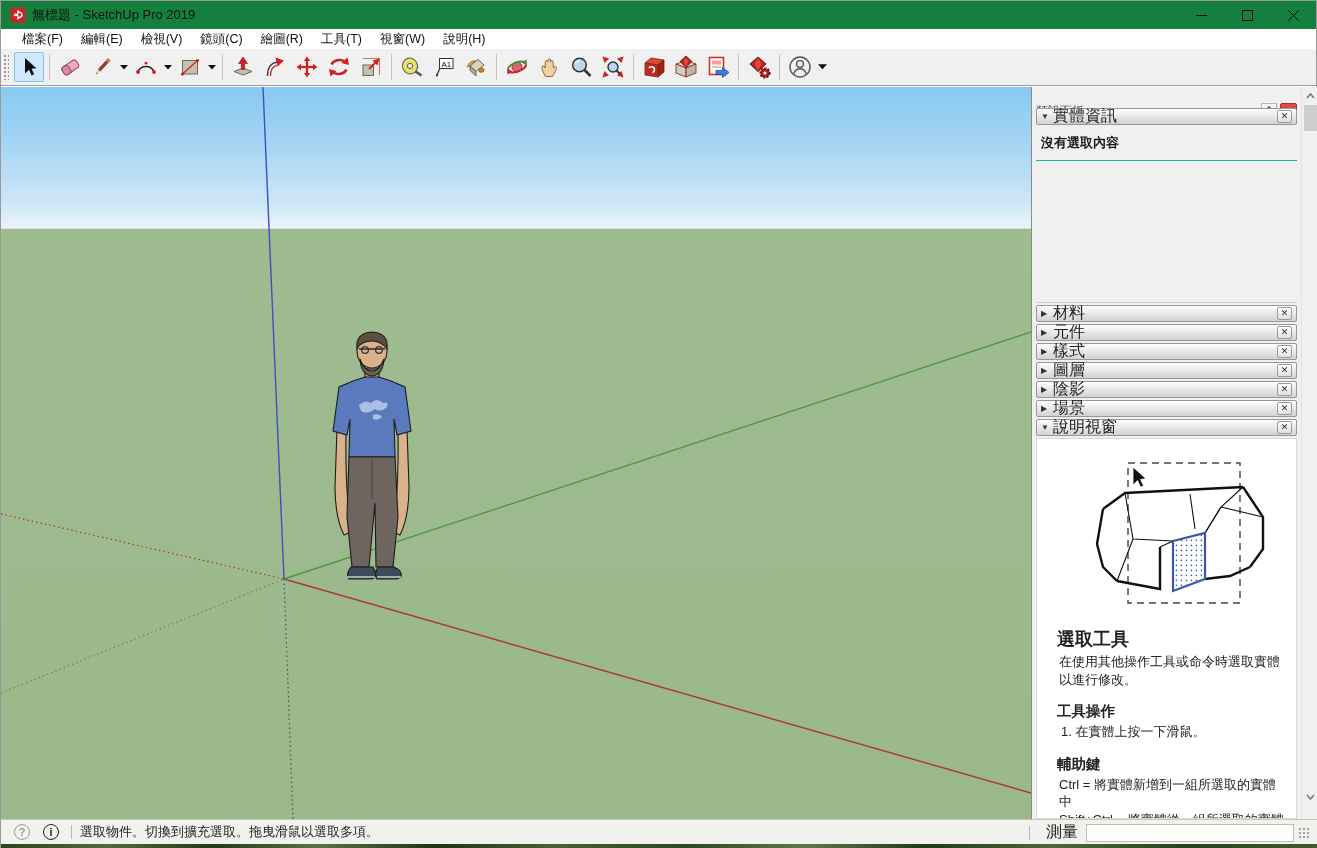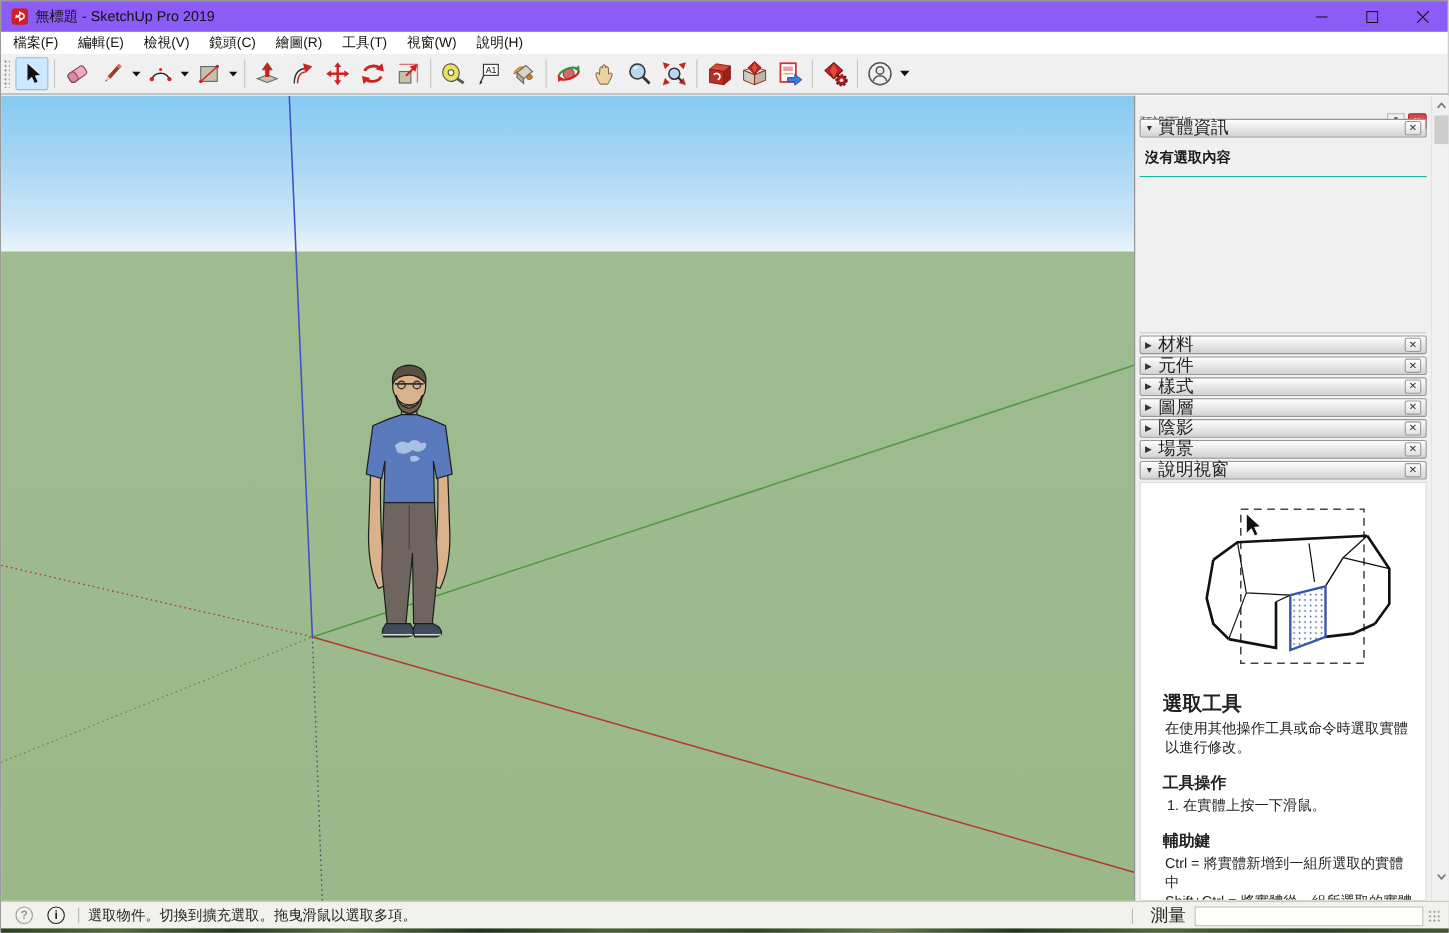--- a/index.html
+++ b/index.html
@@ -1,28 +1,28 @@
 <!DOCTYPE html>
 <html><head>
 <meta charset="utf-8">
 <style>
   * { margin:0; padding:0; box-sizing:border-box; }
   html,body { width:1317px; height:848px; overflow:hidden; }
   body { font-family:"Liberation Sans", sans-serif; font-size:12px; color:#1a1a1a; cursor:default; background:#fff; }
   #window { position:relative; width:1317px; height:848px; background:#fff; border:1px solid #9a9a9a; }
 
   
-  #titlebar { position:absolute; top:0; left:0; width:100%; height:28px; background:#8b5cf6; display:flex; align-items:center; }
+  #titlebar { position:absolute; top:0; left:0; width:100%; height:28px; background:#15803d; display:flex; align-items:center; }
   #app-logo { width:16px; height:16px; margin:0 6px 0 9px; }
   #title-text { font-size:13px; color:#111; }
   #win-controls { position:absolute; right:0; top:0; height:28px; display:flex; }
   .win-btn { width:46px; height:28px; display:flex; align-items:center; justify-content:center; }
 
   
-  #menubar { position:absolute; top:28px; left:0; width:100%; height:20px; background:#fff; display:flex; align-items:center; padding-left:2px; }
+  #menubar { position:absolute; top:28px; left:0; width:100%; height:20px; background:#fff; display:flex; align-items:center; padding-left:12px; }
   .menu-item { padding:2px 9px; font-size:12.5px; color:#111; }
 
   
   #toolbar { position:absolute; top:48px; left:0; width:100%; height:37px; background:#f0f0f0; border-bottom:1px solid #9a9a9a; display:flex; align-items:center; }
   #toolbar-grip { width:6px; height:26px; margin:0 4px 0 2px; background-image:radial-gradient(#9a9a9a 30%, transparent 31%); background-size:4px 4px; }
   .tbtn { width:30px; height:30px; display:flex; align-items:center; justify-content:center; border:1px solid transparent; border-radius:2px; margin:0 1px; }
   .tbtn.sel { background:#cde8ff; border-color:#84c3ea; }
   .tb-sep { width:1px; height:26px; background:#c3c3c3; margin:0 4px; }
   .dd { width:12px; height:30px; display:flex; align-items:center; justify-content:center; }
 

